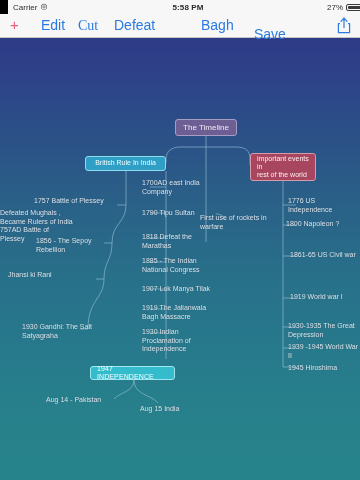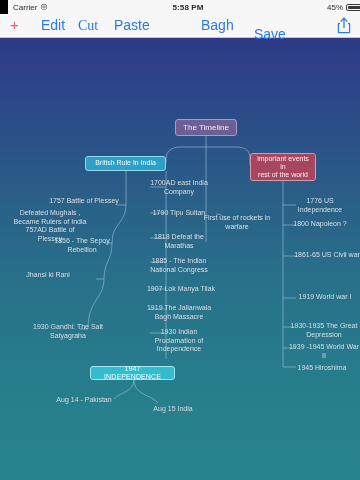--- a/index.html
+++ b/index.html
@@ -124,21 +124,21 @@
     position: absolute;
     top: 0; left: 0;
     width: 360px; height: 443px;
     pointer-events: none;
   }
 
   
   .node {
     position: absolute;
     box-sizing: border-box;
-    text-align: center;
+    text-align: left;
     color: #eef2f7;
     white-space: pre-line;
     cursor: pointer;
   }
   .node.boxed {
     border-radius: 3px;
     border: 1px solid rgba(255,255,255,0.55);
     padding: 2px 6px;
     display: flex;
     align-items: center;
@@ -190,32 +190,32 @@
 
 <div id="screen">
 
   <div id="status-bar">
     <div class="sb-left">
       <span>Carrier</span>
       <span class="wifi-glyph">◎</span>
     </div>
     <div class="sb-center">5:58 PM</div>
     <div class="sb-right">
-      <span>45%</span>
+      <span>27%</span>
       <span class="battery">
           <span class="fill"></span>
         </span>
     </div>
   </div>
 
   <div id="toolbar">
     <div class="tb-item tb-plus">+</div>
     <div class="tb-item tb-edit">Edit</div>
     <div class="tb-item tb-cut">Cut</div>
-    <div class="tb-item tb-paste">Paste</div>
+    <div class="tb-item tb-paste">Defeat</div>
     <div class="tb-item tb-list">Bagh</div>
     <div class="tb-item tb-save">Save</div>
     <div class="tb-item tb-share">
       <svg width="14" height="17" viewBox="0 0 14 17">
         <path d="M7 1.2 L4 4.4 M7 1.2 L10 4.4 M7 1.2 L7 10.5" stroke="#2a7ae2" stroke-width="1.2" fill="none" stroke-linecap="round"></path>
         <path d="M3 6.6 L1.4 6.6 L1.4 15.6 L12.6 15.6 L12.6 6.6 L11 6.6" stroke="#2a7ae2" stroke-width="1.2" fill="none" stroke-linejoin="round"></path>
       </svg>
     </div>
   </div>
 

